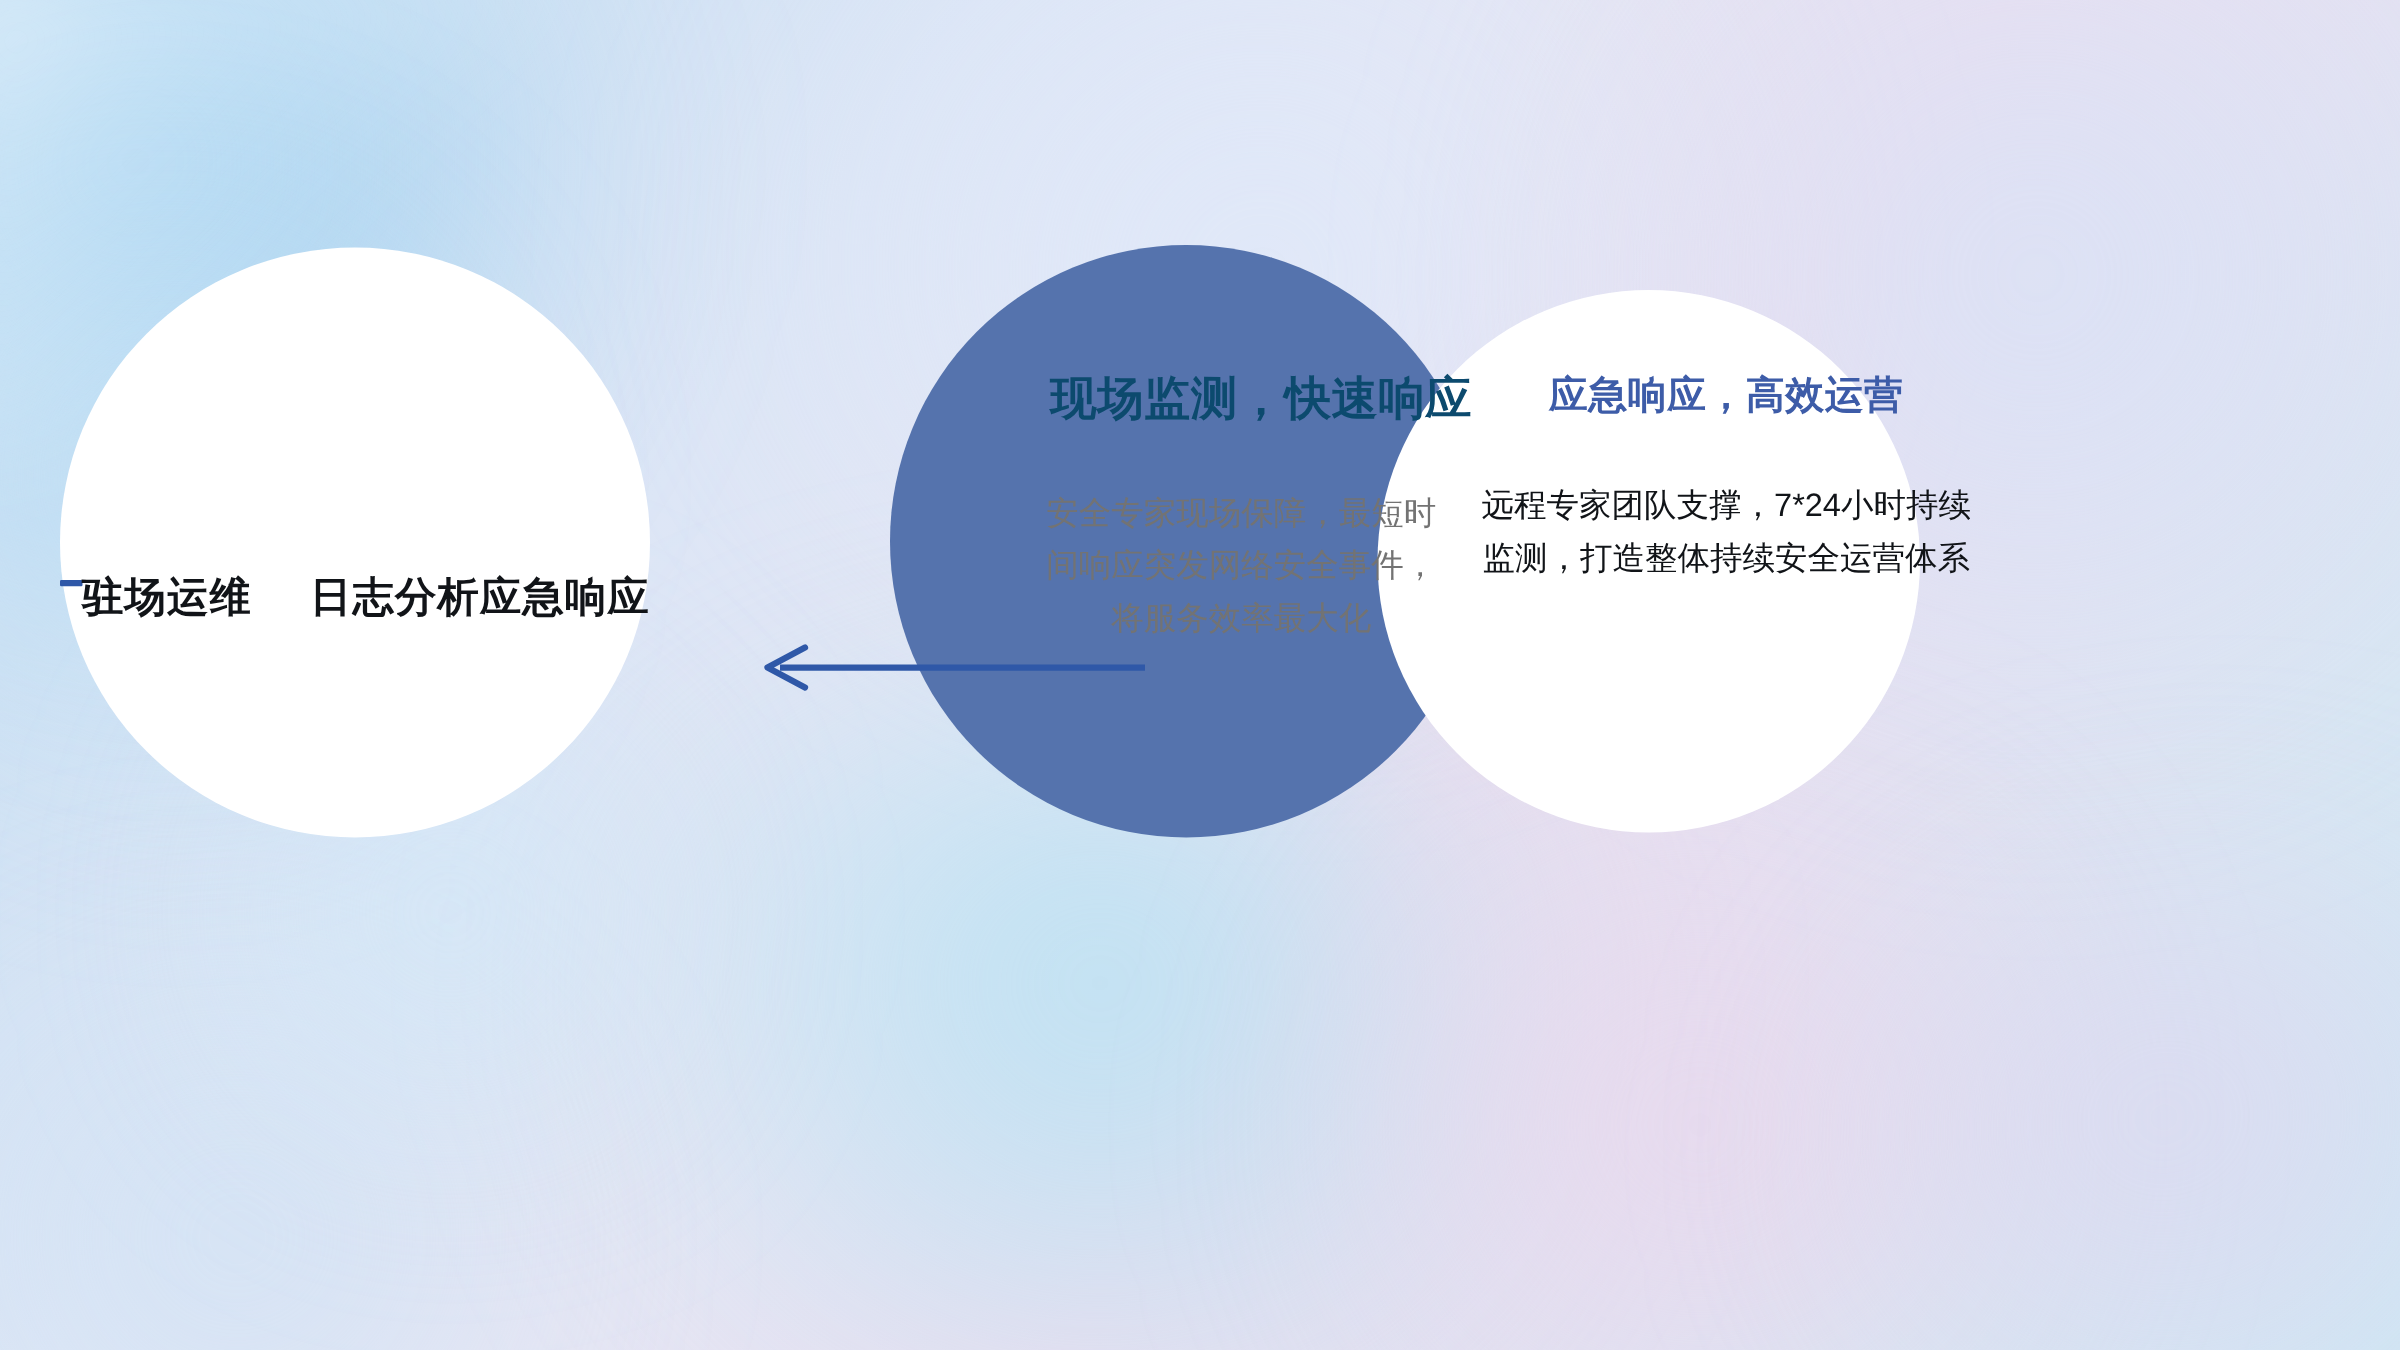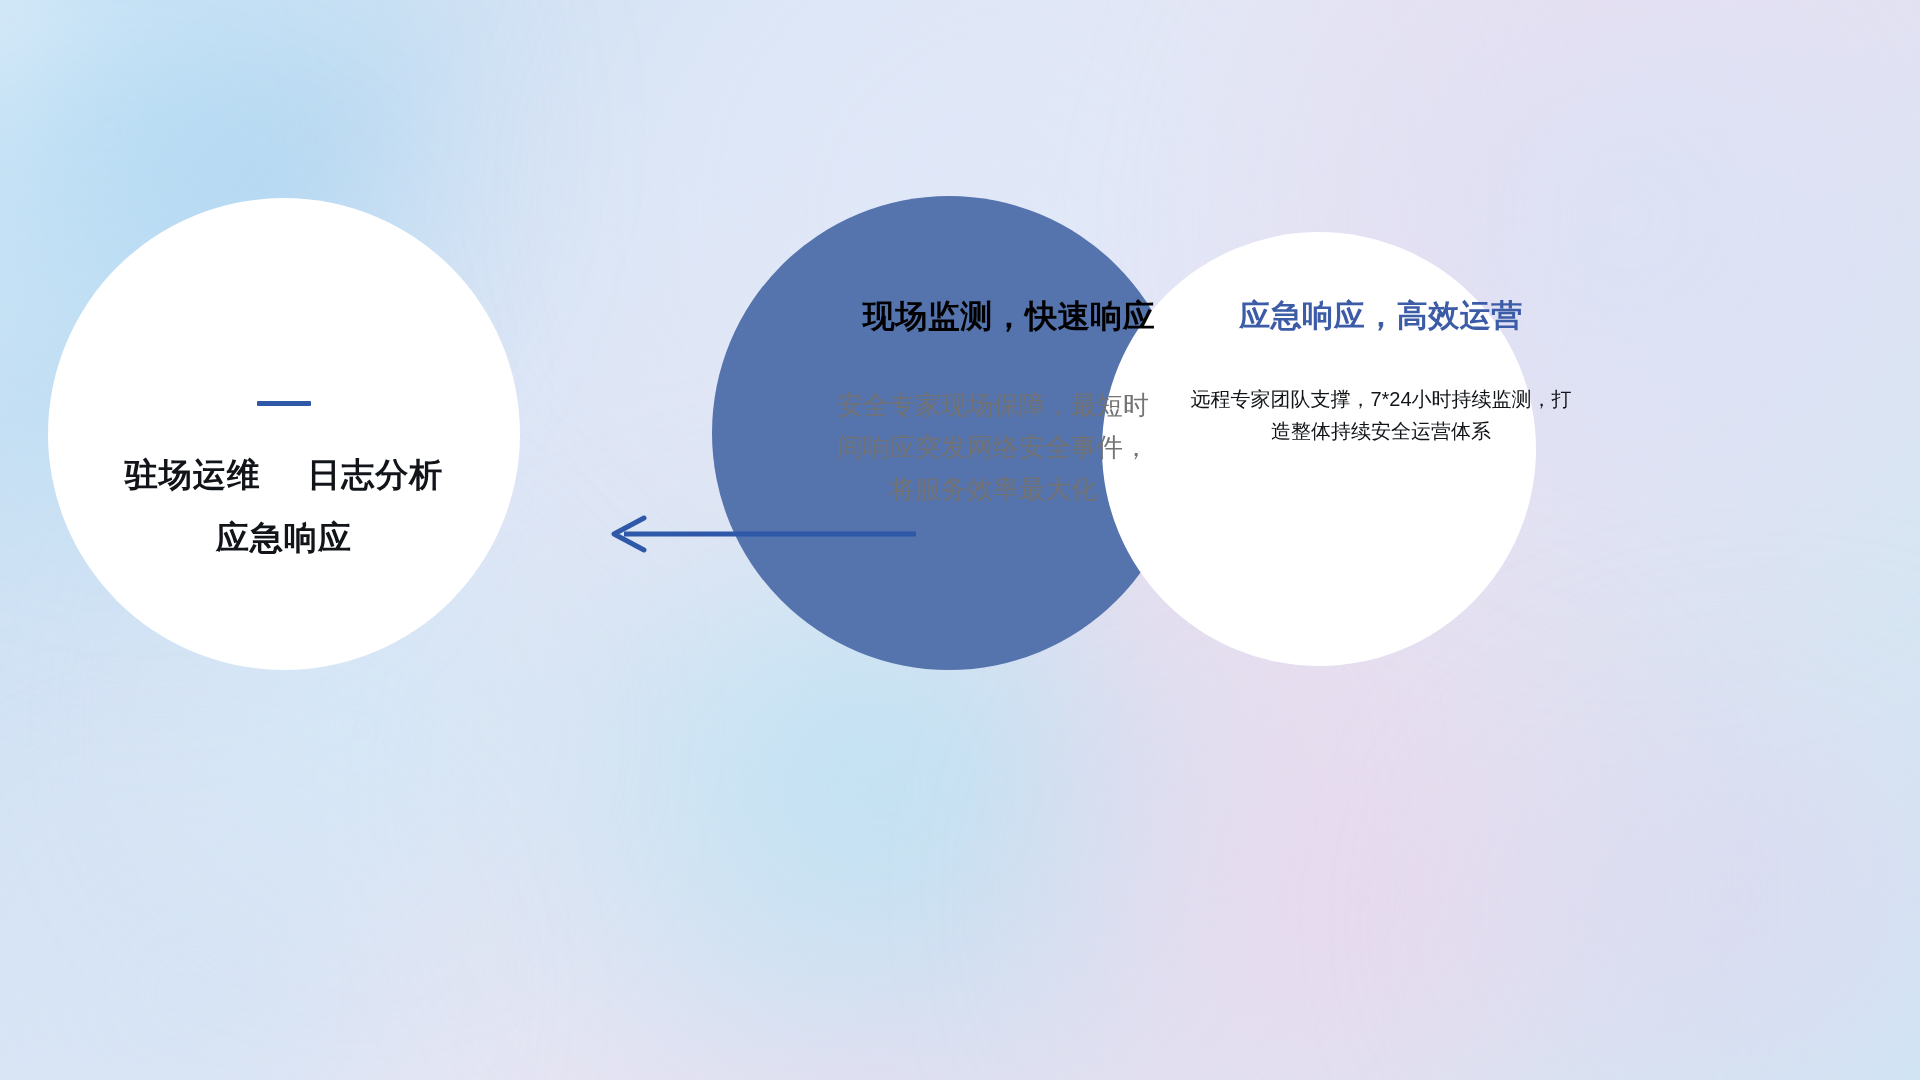--- a/index.html
+++ b/index.html
@@ -59,40 +59,40 @@
     background:#5573ad;
   }
   .circle-right{
     left:1102px;top:232px;width:434px;height:434px;
     background:#ffffff;
   }
 
   
   .left-inner{
     position:absolute;left:48px;top:198px;width:472px;height:472px;
-    display:flex;flex-direction:column;align-items:center;justify-content:center;
+    display:flex;flex-direction:row;align-items:center;justify-content:flex-start;
     padding-top:116px;box-sizing:border-box;
   }
   .dash{
     width:54px;height:5px;background:#2f58a8;border-radius:1px;margin-bottom:52px;
   }
   .left-line{
     color:#111418;font-weight:bold;font-size:33px;letter-spacing:1px;
     line-height:1;margin-bottom:30px;white-space:nowrap;
   }
   .left-line .gap{display:inline-block;width:26px;}
 
   
   .mid-inner{
     position:absolute;left:712px;top:196px;width:474px;height:474px;
     box-sizing:border-box;padding:0 14px;
     display:flex;flex-direction:column;align-items:center;
   }
   .mid-title{
-    margin-top:104px;color:#000000;font-weight:bold;font-size:32px;
+    margin-top:104px;color:#0c4a6e;font-weight:bold;font-size:37px;
     letter-spacing:.5px;white-space:nowrap;line-height:1;
     transform:translateX(42px);
     margin-left:36px;
   }
   .mid-body{
     margin-top:52px;color:#737373;font-size:26px;line-height:1.62;
     text-align:center;width:330px;transform:translateX(44px);
   }
 
   
@@ -100,21 +100,21 @@
     position:absolute;left:1102px;top:232px;width:434px;height:434px;
     box-sizing:border-box;
     display:flex;flex-direction:column;align-items:center;
   }
   .right-title{
     margin-top:68px;color:#3d5ca8;font-weight:bold;font-size:31px;
     letter-spacing:.5px;white-space:nowrap;line-height:1;
     transform:translateX(62px);
   }
   .right-body{
-    margin-top:52px;color:#111418;font-size:20px;line-height:1.62;
+    margin-top:52px;color:#111418;font-size:26px;line-height:1.62;
     text-align:center;width:400px;transform:translateX(62px);
   }
 
   
   .arrow{position:absolute;left:598px;top:512px;width:320px;height:44px;}
 </style>
 </head>
 <body>
 
 <div id="stage">

